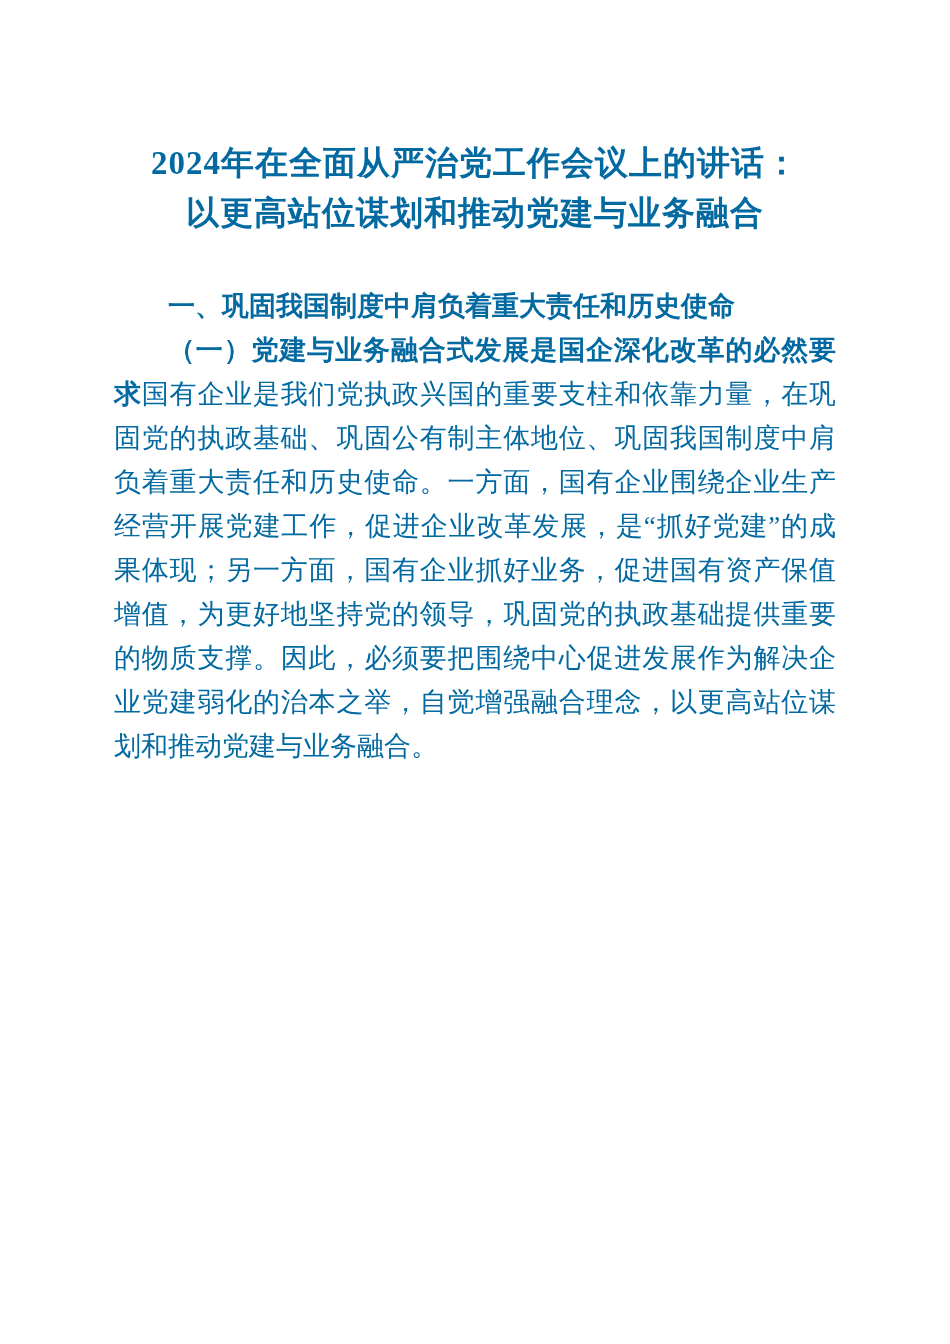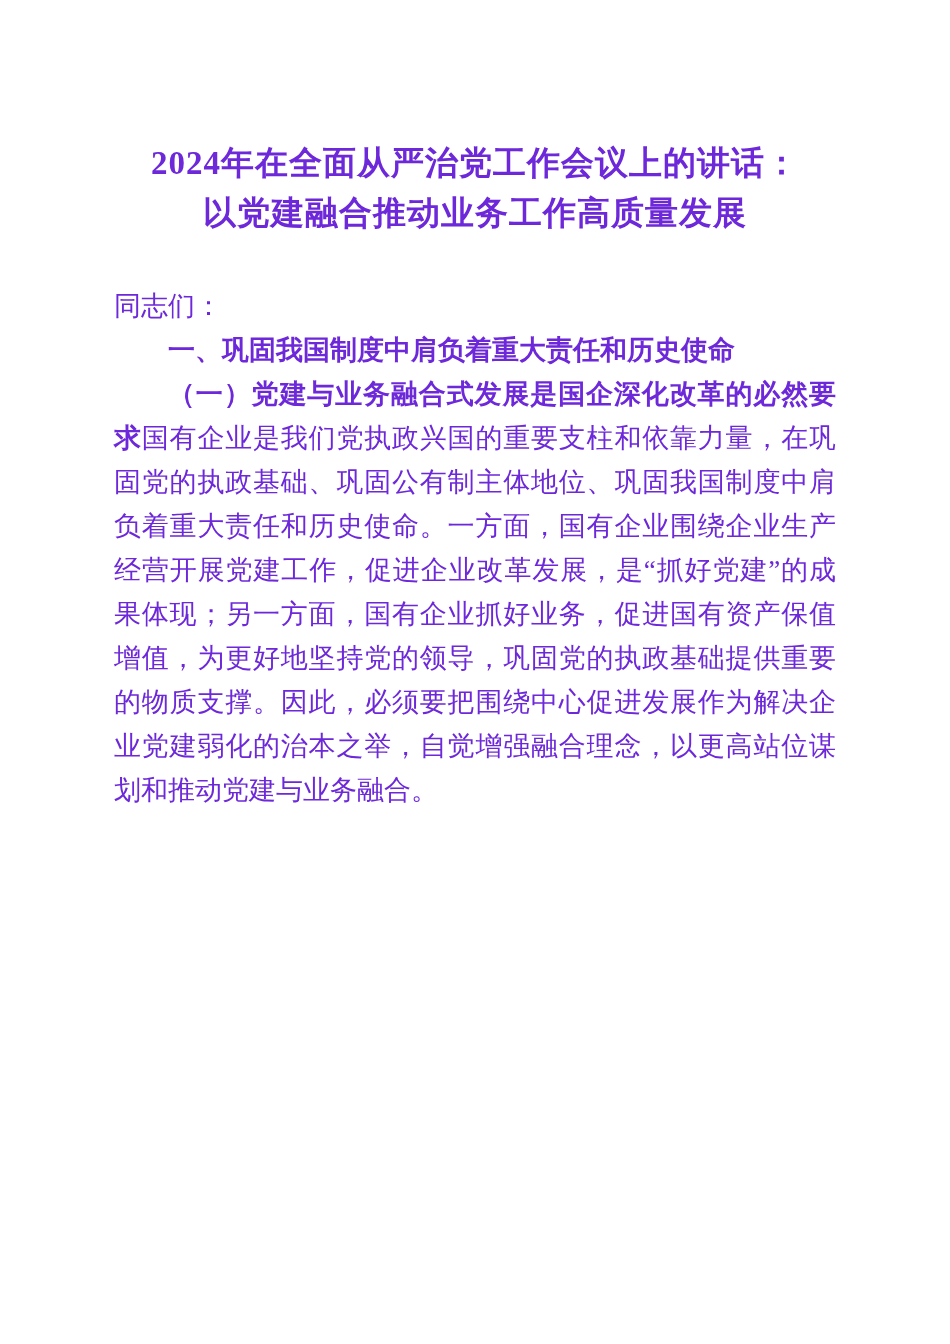--- a/index.html
+++ b/index.html
@@ -8,21 +8,21 @@
     background: #ffffff;
   }
   .page {
     position: relative;
     width: 950px;
     height: 1344px;
     background: #ffffff;
     box-sizing: border-box;
     padding: 138px 114px 0 114px;
     overflow: hidden;
-    color: #6d28d9;
+    color: #0369a1;
     font-family: "Liberation Serif", "DejaVu Serif", serif;
   }
   .doc-title {
     margin: 0 0 46px 0;
     text-align: center;
     font-size: 33px;
     font-weight: 700;
     line-height: 50px;
     letter-spacing: 1px;
     font-family: "Liberation Serif", "DejaVu Serif", serif;
@@ -53,23 +53,22 @@
     font-family: "Liberation Sans", "DejaVu Sans", sans-serif;
   }
 </style>
 </head>
 <body>
 
 <div class="page">
 
   <h1 class="doc-title">
     <span class="title-line">2024年在全面从严治党工作会议上的讲话：</span>
-    <span class="title-line">以党建融合推动业务工作高质量发展</span>
+    <span class="title-line">以更高站位谋划和推动党建与业务融合</span>
   </h1>
 
-  <p class="para salutation">同志们：</p>
 
 
   <p class="para indent section-heading">一、巩固我国制度中肩负着重大责任和历史使命</p>
 
   <p class="para indent"><span class="bold-run">（一）党建与业务融合式发展是国企深化改革的必然要求</span><span>国有企业是我们党执政兴国的重要支柱和依靠力量，在巩固党的执政基础、巩固公有制主体地位、巩固我国制度中肩负着重大责任和历史使命。一方面，国有企业围绕企业生产经营开展党建工作，促进企业改革发展，是“抓好党建”的成果体现；另一方面，国有企业抓好业务，促进国有资产保值增值，为更好地坚持党的领导，巩固党的执政基础提供重要的物质支撑。因此，必须要把围绕中心促进发展作为解决企业党建弱化的治本之举，自觉增强融合理念，以更高站位谋划和推动党建与业务融合。</span></p>
 
 </div>
 
 </body></html>

